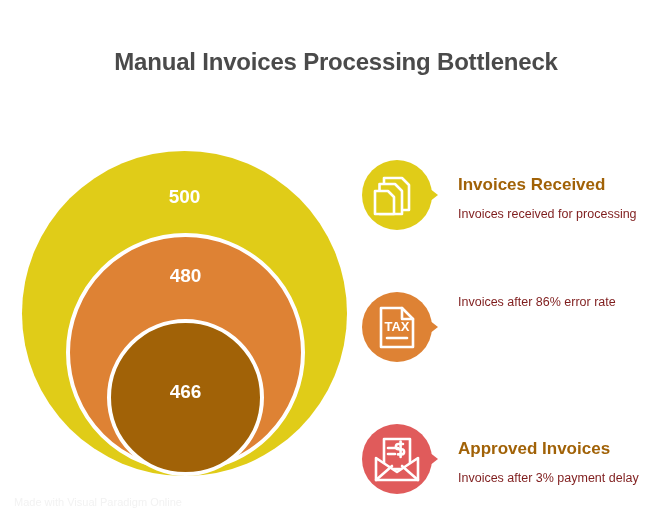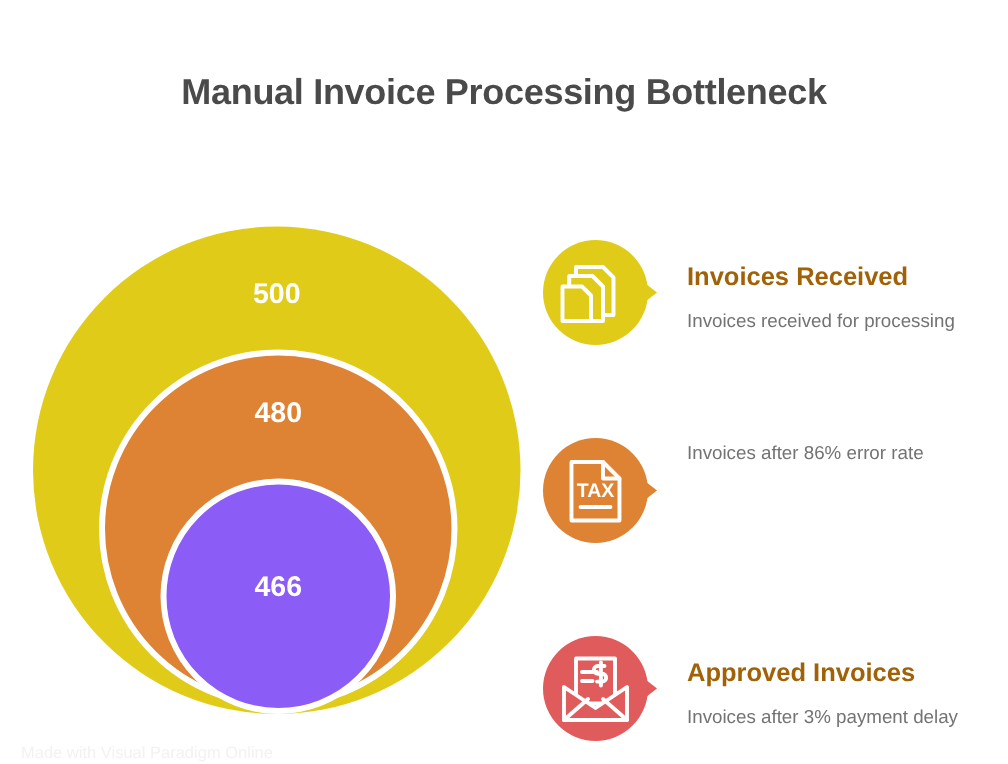--- a/index.html
+++ b/index.html
@@ -67,21 +67,21 @@
     background: #de8234;
     border: 4px solid #ffffff;
   }
   #bubble-1 .bubble-label { top: 28px; }
 
   #bubble-2 {
     left: 107px;
     top: 319px;
     width: 157px;
     height: 157px;
-    background: #8b5cf6;
+    background: #a16207;
     border: 4px solid #ffffff;
   }
   #bubble-2 .bubble-label { top: 58px; }
 
   
   #legend {
     position: absolute;
     left: 356px;
     top: 0;
     width: 316px;
@@ -144,39 +144,39 @@
   }
   .legend-heading {
     font-size: 17px;
     font-weight: bold;
     color: #a16207;
     line-height: 22px;
     padding-top: 22px;
   }
   .legend-desc {
     font-size: 12.5px;
-    color: #737373;
+    color: #7f1d1d;
     line-height: 17px;
     padding-top: 10px;
   }
 
   
   #footer-watermark {
     position: absolute;
     left: 14px;
     bottom: 1px;
     font-size: 11px;
     color: #f2f2f2;
     white-space: nowrap;
   }
 </style>
 </head>
 <body>
 
-<div id="chart-title">Manual Invoice Processing Bottleneck</div>
+<div id="chart-title">Manual Invoices Processing Bottleneck</div>
 
 <div id="funnel">
 
   <div class="bubble" id="bubble-0">
     <div class="bubble-label">500</div>
   </div>
 
   <div class="bubble" id="bubble-1">
     <div class="bubble-label">480</div>
   </div>

